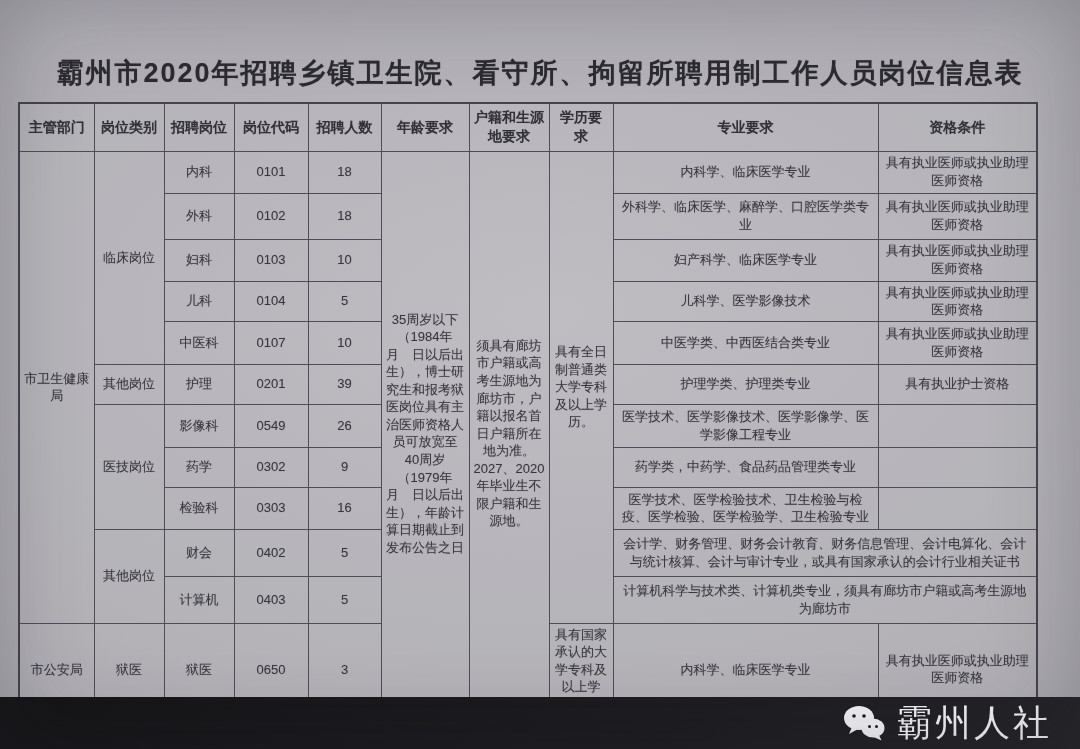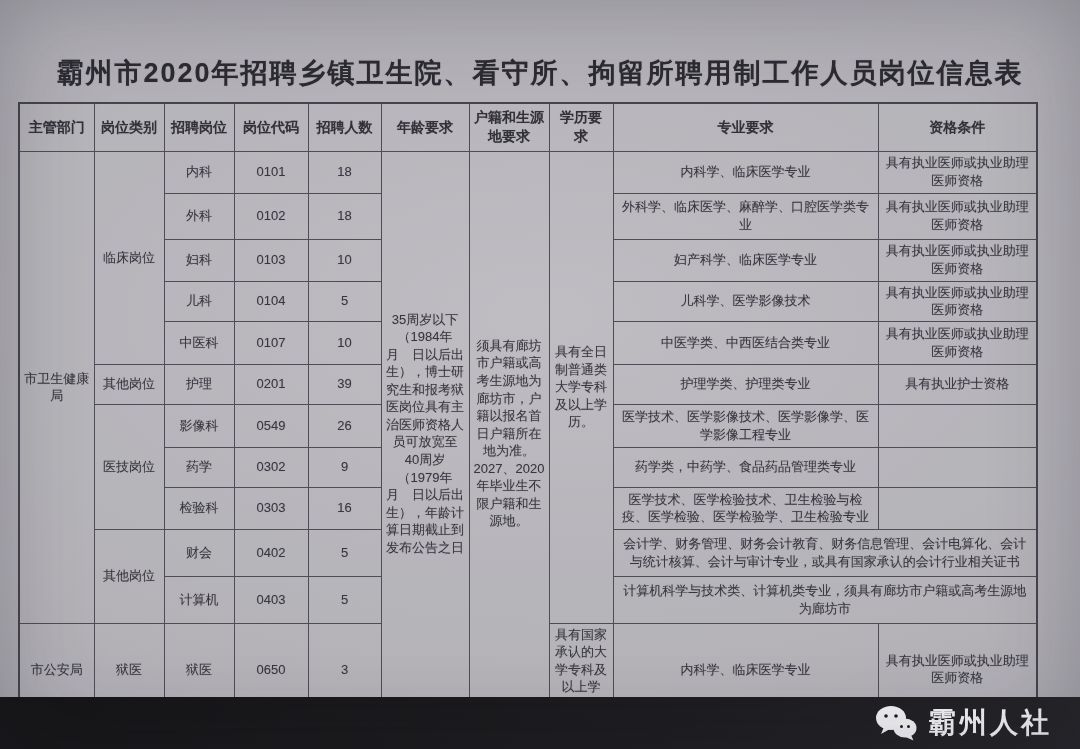--- a/index.html
+++ b/index.html
@@ -37,21 +37,21 @@
   tr.hr0{height:48px} tr.r1{height:42px} tr.r2{height:46px} tr.r3{height:42px}
   tr.r4{height:33px} tr.r5{height:43px} tr.r6{height:40px} tr.r7{height:43px}
   tr.r8{height:40px} tr.r9{height:42px} tr.r10{height:47px} tr.r11{height:47px}
   tr.r12{height:76px}
   .footer-bar {
     position:absolute; left:0; top:697px; width:1080px; height:52px;
     background:linear-gradient(90deg,#141416 0%,#1c1c1f 60%,#232327 100%);
     display:flex; align-items:center; justify-content:flex-end;
     padding-right:28px; gap:10px;
   }
-  .brand { color:#f2f1f4; font-size:28px; font-weight:bold; letter-spacing:3px; }
+  .brand { color:#f2f1f4; font-size:36px; font-weight:normal; letter-spacing:3px; }
   .wechat { width:44px; height:36px; position:relative; flex:0 0 auto; }
 </style>
 </head>
 <body>
 
 <div class="page">
 
   <div class="title">霸州市2020年招聘乡镇卫生院、看守所、拘留所聘用制工作人员岗位信息表</div>
 
   <table class="job">

